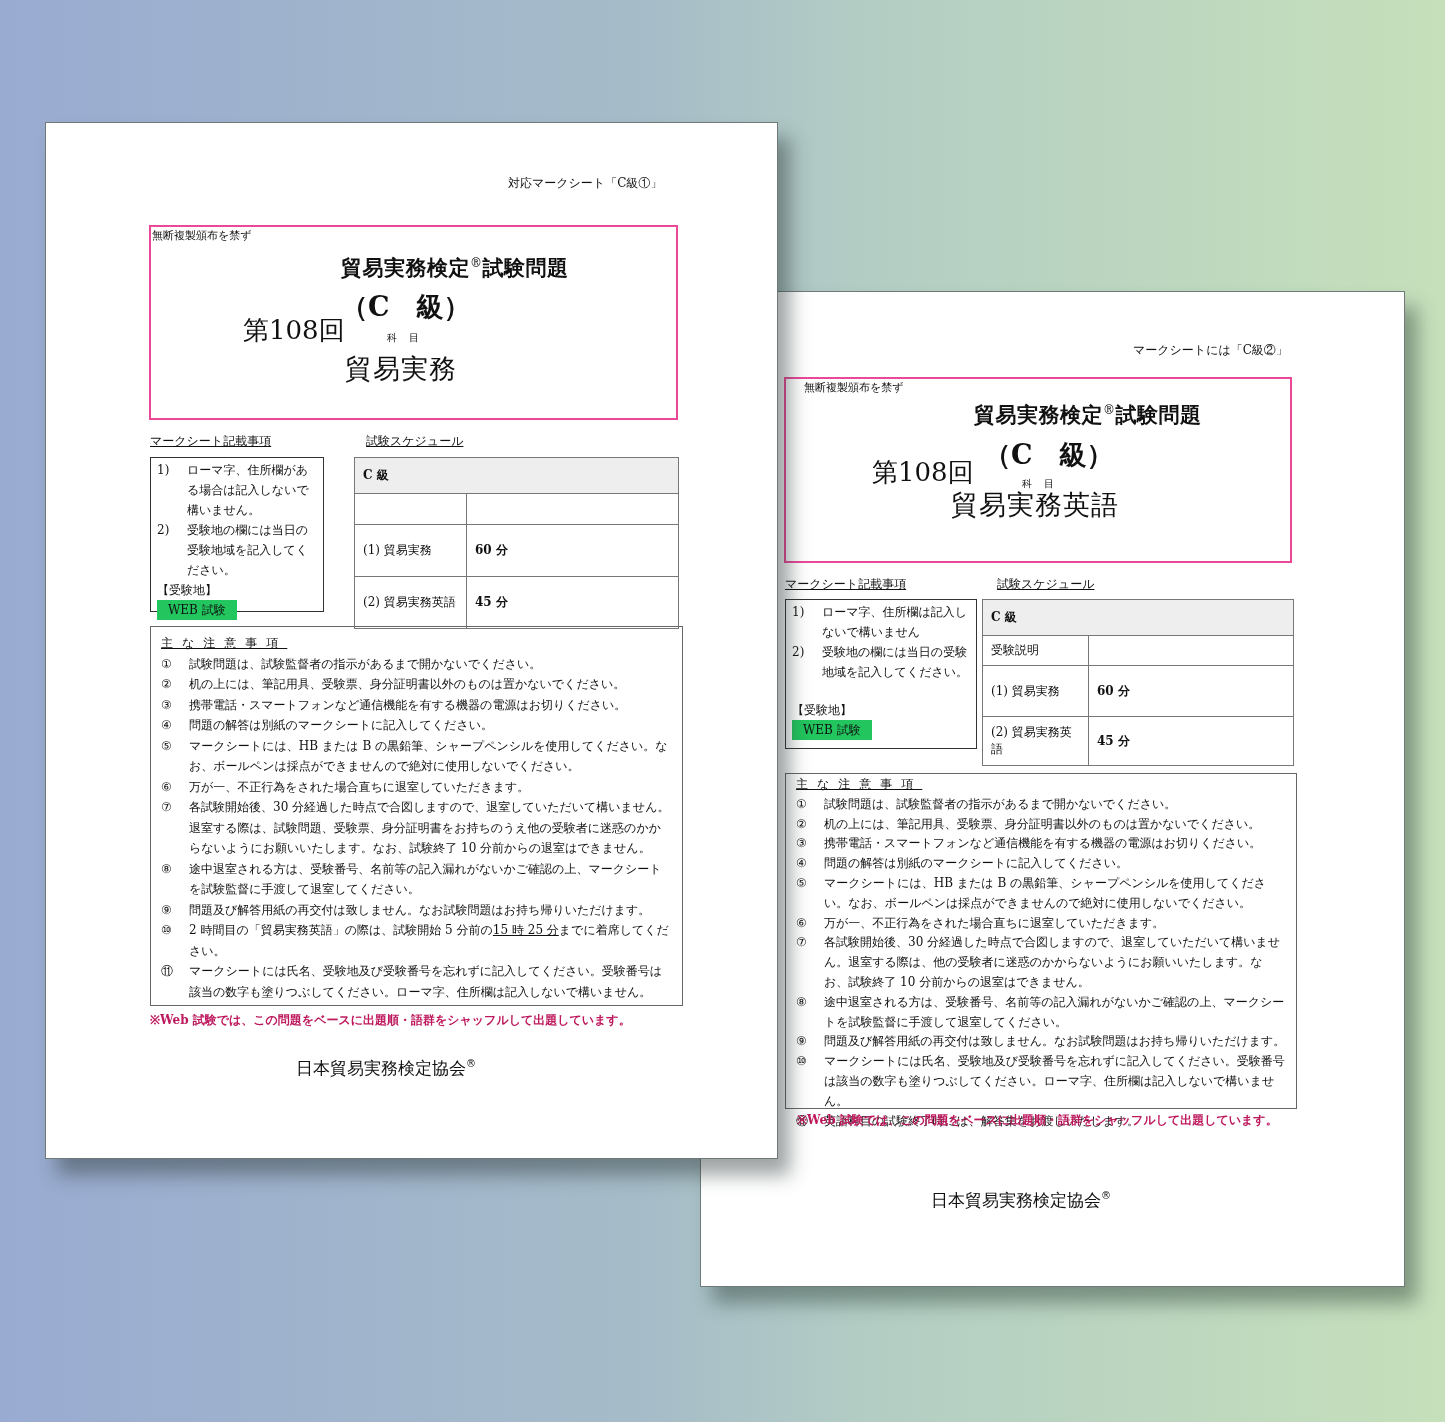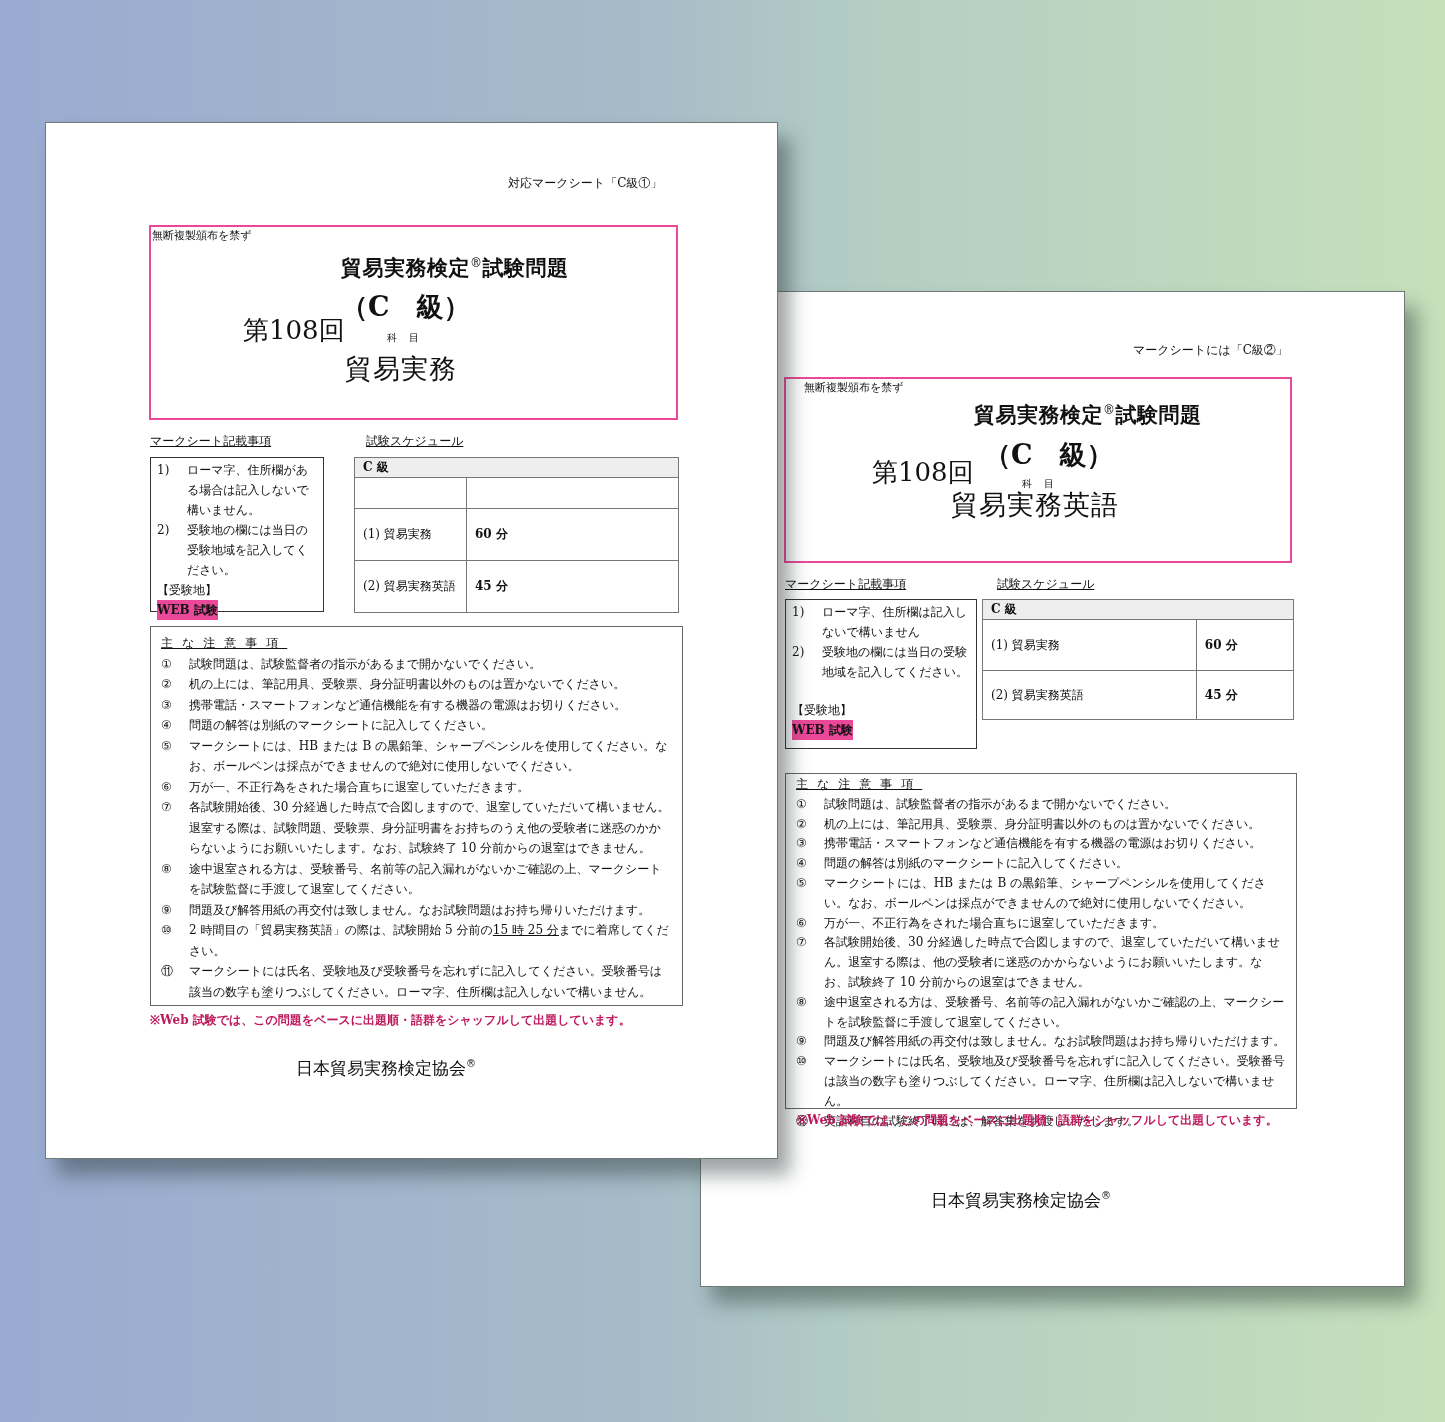--- a/index.html
+++ b/index.html
@@ -29,25 +29,25 @@
   .round { font-size: 26px; white-space: nowrap; }
   .grade { font-size: 27px; font-weight: bold; white-space: nowrap; }
   .subject-label { font-size: 10px; white-space: nowrap; letter-spacing: 12px; }
   .subject { font-size: 27px; font-weight: normal; white-space: nowrap; letter-spacing: 1px; }
 
   .sec-head { font-size: 12px; text-decoration: underline; white-space: nowrap; }
   .mark-box { border: 1.5px solid #333; font-size: 12px; line-height: 20px; padding: 2px 6px; }
   .mark-item { display: flex; }
   .mark-item .num { width: 30px; flex: none; }
   .site-label { margin-top: 0; }
-  .web-label { background: #ec4899; display: inline-block; padding: 0 0; font-weight: bold; }
+  .web-label { background: #22c55e; display: inline-block; padding: 0 11px; font-weight: normal; }
 
   table.sched { border-collapse: collapse; font-size: 12px; position: absolute; }
   table.sched td { border: 1px solid #777; padding: 0 8px; vertical-align: middle; }
-  table.sched td.hdr { background: #eeeeee; font-weight: bold; height: 20px; }
+  table.sched td.hdr { background: #eeeeee; font-weight: bold; height: 36px; }
   table.sched td.dur { font-weight: bold; }
 
   .notes-box { border: 1px solid #666; padding: 6px 10px; font-size: 12px; line-height: 20.5px; }
   .notes-head { text-decoration: underline; letter-spacing: 9px; white-space: nowrap; }
   .note { display: flex; }
   .note .n { width: 28px; flex: none; }
   .note .t { flex: 1; }
   .u { text-decoration: underline; }
   .warn { color: #be185d; font-size: 12px; font-weight: bold; white-space: nowrap; }
   .assoc { font-family: "DejaVu Sans", "Liberation Sans", sans-serif; font-size: 17px; white-space: nowrap; }
@@ -183,20 +183,24 @@
     </div>
     <div class="site-label" style="margin-top:18px;">【受験地】</div>
     <div><span class="web-label">WEB 試験</span></div>
   </div>
 
   <table class="sched" style="left:281px; top:307px; width:312px;">
     <tbody>
         <tr>
           <td class="hdr" colspan="2">C 級</td>
         </tr>
+    <tr style="height:30px;">
+      <td style="width:106px;">受験説明</td>
+      <td class="dur"></td>
+    </tr>
     <tr style="height:51px;">
       <td>(1) 貿易実務</td>
       <td class="dur">60 分</td>
     </tr>
     <tr style="height:49px;">
       <td>(2) 貿易実務英語</td>
       <td class="dur">45 分</td>
     </tr>
   </tbody>
     </table>

